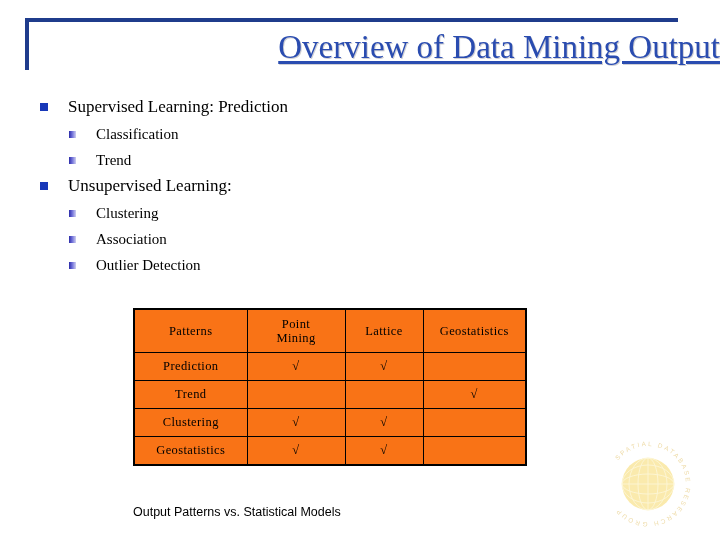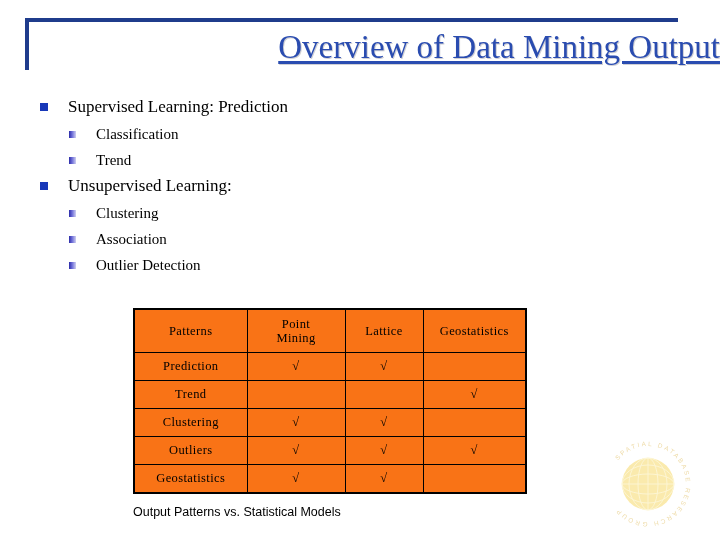--- a/index.html
+++ b/index.html
@@ -226,26 +226,20 @@
         <td>Trend</td>
         <td class="tick"></td>
         <td class="tick"></td>
         <td class="tick">√</td>
       </tr>
       <tr>
         <td>Clustering</td>
         <td class="tick">√</td>
         <td class="tick">√</td>
         <td class="tick"></td>
-      </tr>
-      <tr>
-        <td>Outliers</td>
-        <td class="tick">√</td>
-        <td class="tick">√</td>
-        <td class="tick">√</td>
       </tr>
       <tr>
         <td>Geostatistics</td>
         <td class="tick">√</td>
         <td class="tick">√</td>
         <td class="tick"></td>
       </tr>
     </tbody>
   </table>
 

